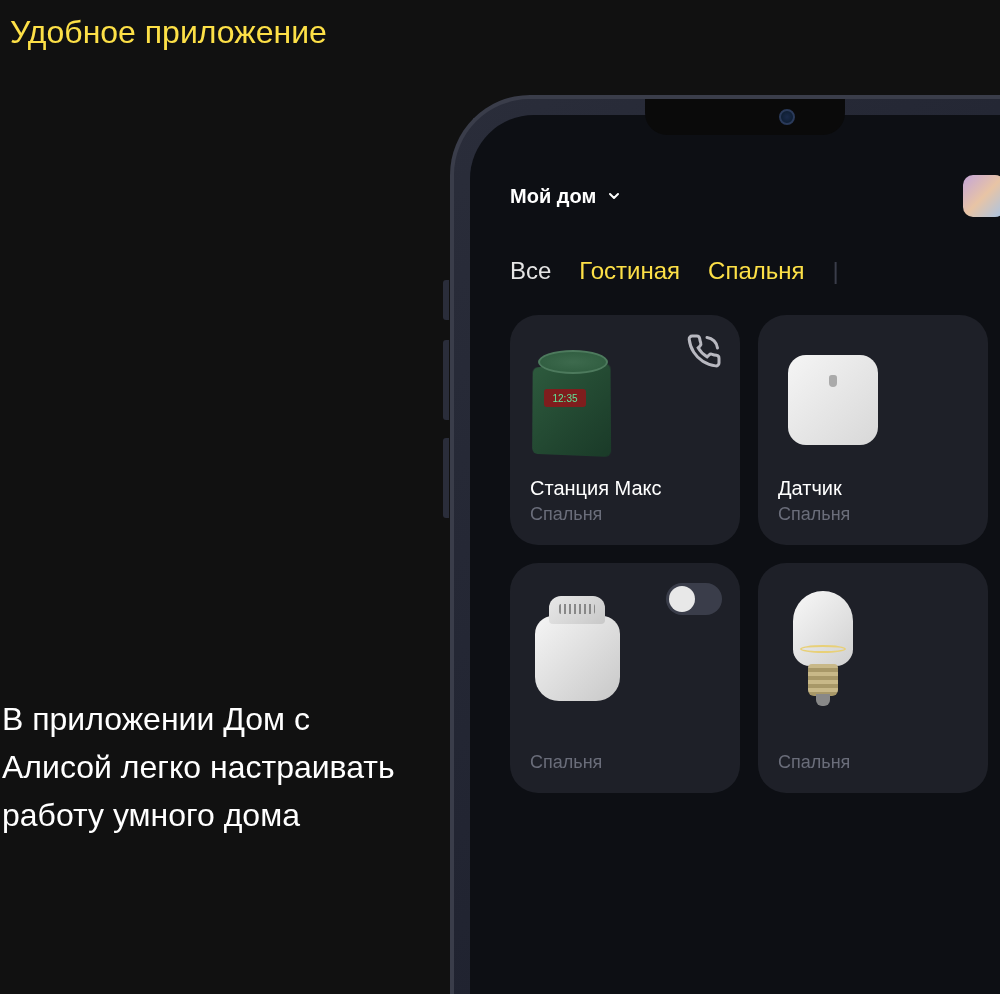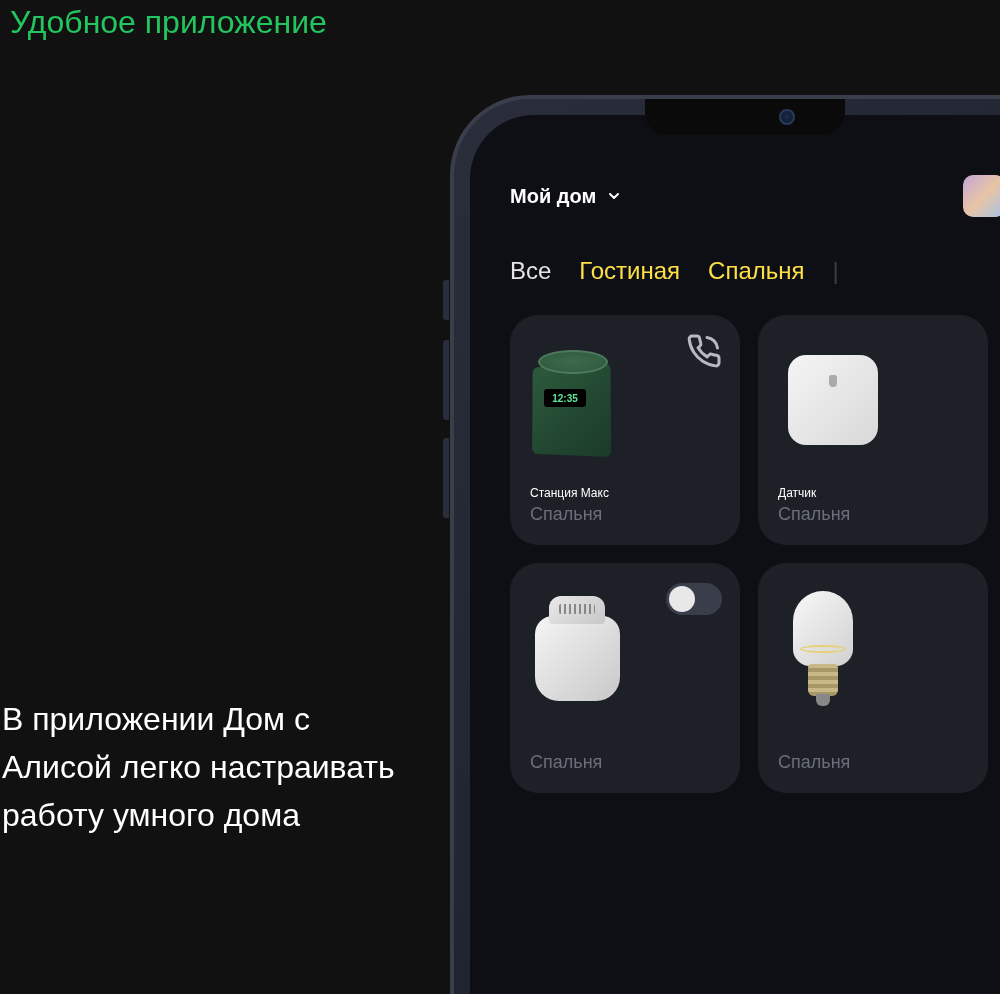--- a/index.html
+++ b/index.html
@@ -7,25 +7,25 @@
     background: #111111;
     width: 1000px;
     height: 994px;
     font-family: -apple-system, BlinkMacSystemFont, 'Segoe UI', Arial, sans-serif;
     color: #ffffff;
     position: relative;
     overflow: hidden;
   }
   .page-title {
     position: absolute;
-    top: 4px;
+    top: 14px;
     left: 10px;
     font-size: 32px;
     font-weight: 400;
-    color: #22c55e;
+    color: #fde047;
   }
   .description {
     position: absolute;
     top: 695px;
     left: 2px;
     font-size: 32px;
     font-weight: 400;
     line-height: 1.5;
     color: #ffffff;
     max-width: 400px;
@@ -147,21 +147,21 @@
     position: relative;
   }
   .device-icon-area {
     position: relative;
     height: 130px;
     display: flex;
     align-items: center;
     justify-content: flex-start;
   }
   .device-card-label {
-    font-size: 12px;
+    font-size: 20px;
     font-weight: 500;
     color: #ffffff;
     margin-bottom: 4px;
   }
   .device-card-room {
     font-size: 18px;
     color: #6a6d7a;
   }
   .card-action {
     position: absolute;
@@ -212,28 +212,27 @@
     background: radial-gradient(ellipse, #3d6a4d, #2d5a3d);
     border-radius: 50%;
     border: 2px solid #4d7a5d;
   }
   .speaker-display {
     position: absolute;
     top: 44px;
     left: 14px;
     width: 42px;
     height: 18px;
-    background: #000000;
+    background: #7f1d1d;
     border-radius: 3px;
     color: #5de89a;
     font-size: 10px;
     display: flex;
     align-items: center;
     justify-content: center;
-    font-weight: bold;
   }
   .sensor-device {
     width: 90px;
     height: 90px;
     background: linear-gradient(135deg, #f5f5f5, #d8d8d8);
     border-radius: 18px;
     position: relative;
     margin-left: 10px;
   }
   .sensor-dot {

